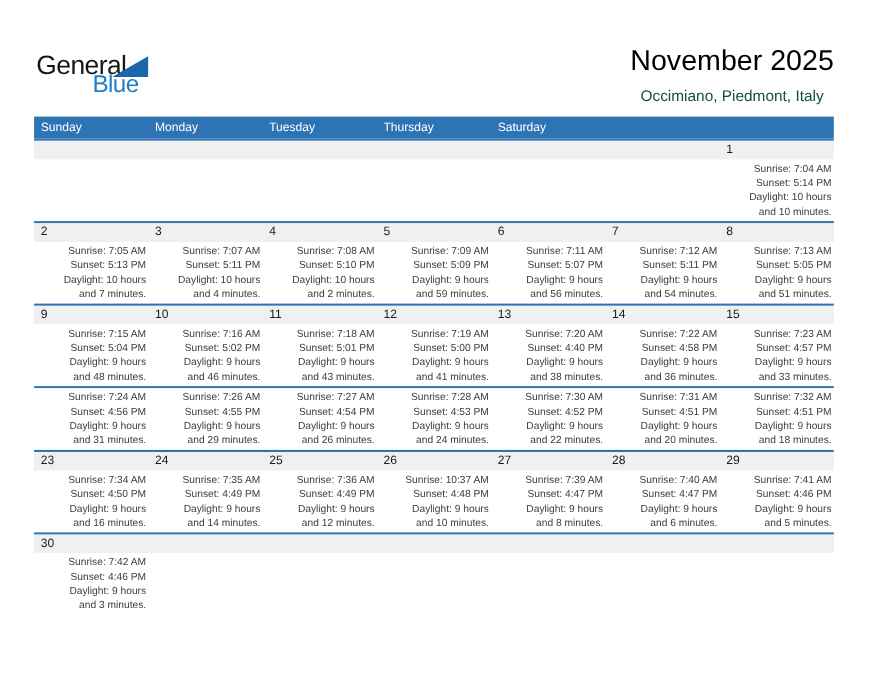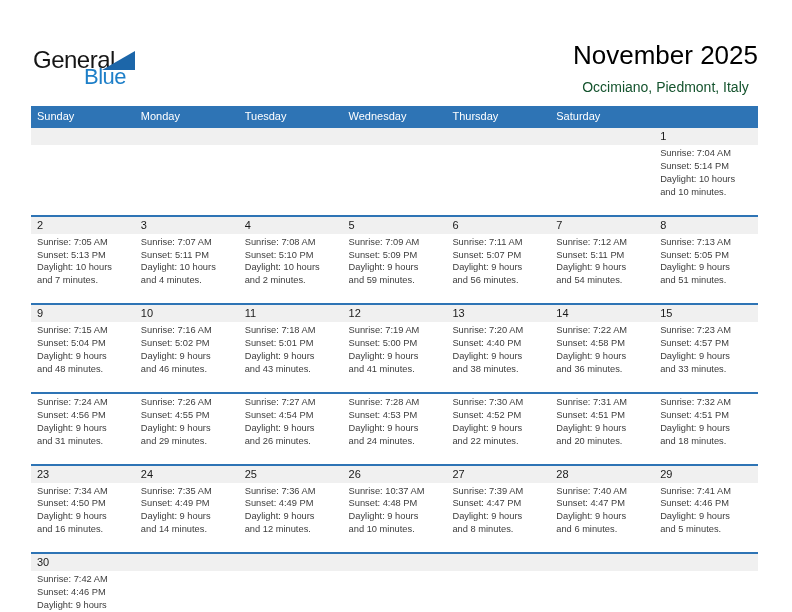--- a/index.html
+++ b/index.html
@@ -54,21 +54,21 @@
     display:grid;grid-template-columns:repeat(7,1fr);
     background:var(--band-gray);height:17px;
   }
   .daynum{
     font-size:11px;line-height:17px;padding-left:6px;color:var(--text-dark);
   }
   .detailband{
     display:grid;grid-template-columns:repeat(7,1fr);
     background:#fff;min-height:56px;
   }
-  .cell-lines{padding:2px 2px 16px 6px;}
+  .cell-lines{padding:2px 2px 2px 6px;text-align:right;}
   .line{
     font-size:9.3px;line-height:12.9px;color:var(--text-detail);
     white-space:nowrap;overflow:hidden;
   }
 </style>
 </head>
 <body>
 
 <div class="logo">
   <span class="logo-general">General</span>
@@ -79,21 +79,20 @@
 <div class="title-block">
   <div class="page-title">November 2025</div>
   <div class="page-subtitle">Occimiano, Piedmont, Italy</div>
 </div>
 
 <div class="calendar">
   <div class="weekday-row" id="weekday-row">
       <div class="weekday-cell">Sunday</div>
       <div class="weekday-cell">Monday</div>
       <div class="weekday-cell">Tuesday</div>
-      <div class="weekday-cell">Wednesday</div>
       <div class="weekday-cell">Thursday</div>
       <div class="weekday-cell">Saturday</div>
     </div>
   <div id="weeks-container">
       <div class="week">
         <div class="numband">
           <div class="daynum"></div>
           <div class="daynum"></div>
           <div class="daynum"></div>
           <div class="daynum"></div>

